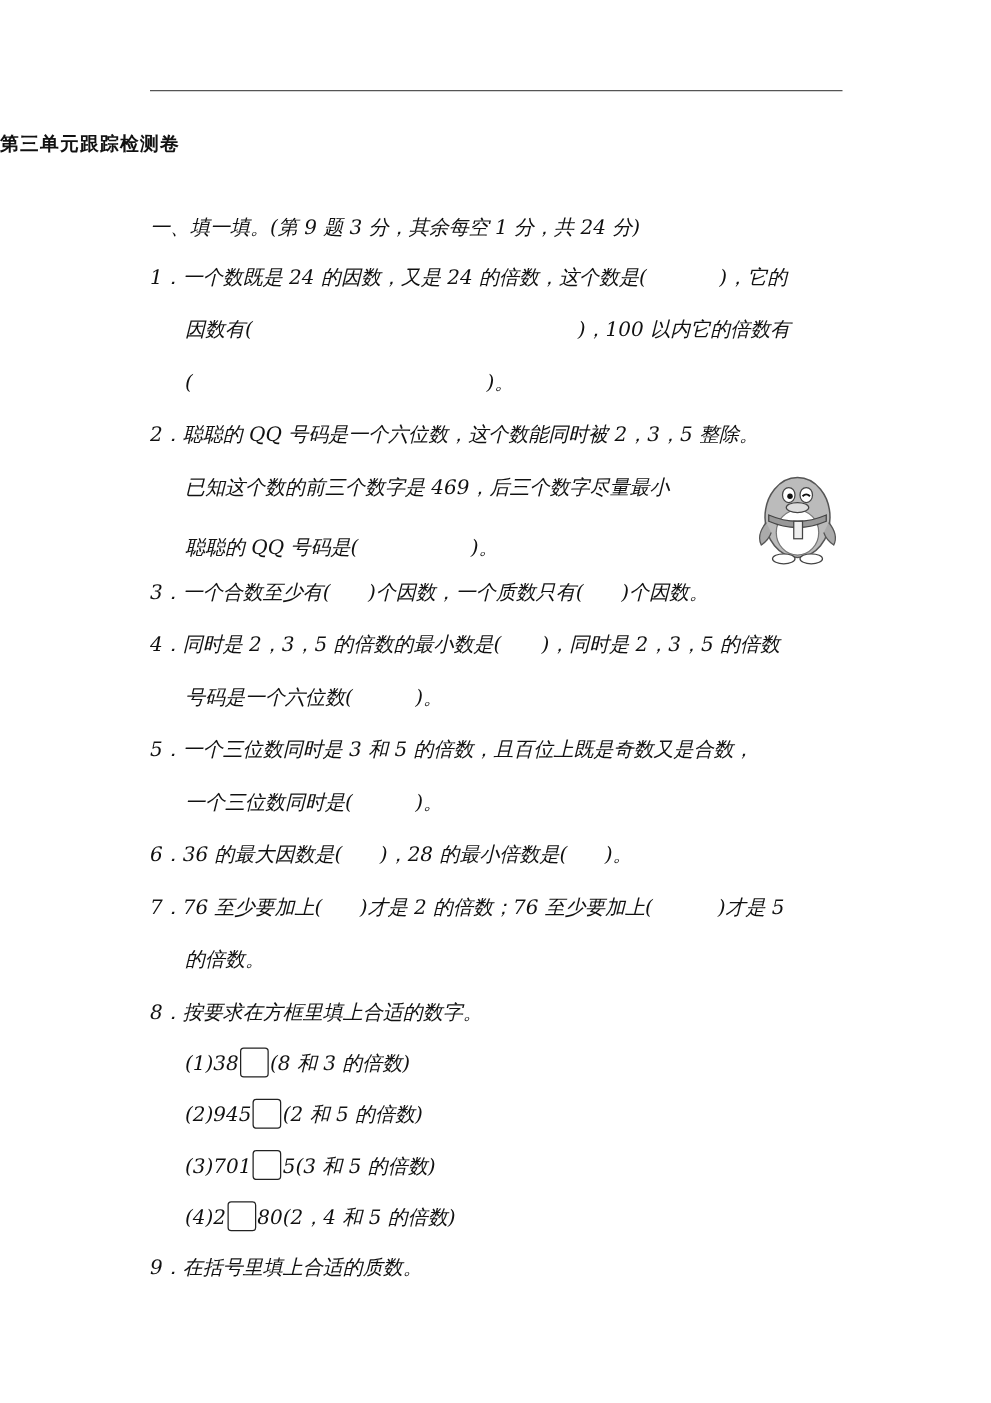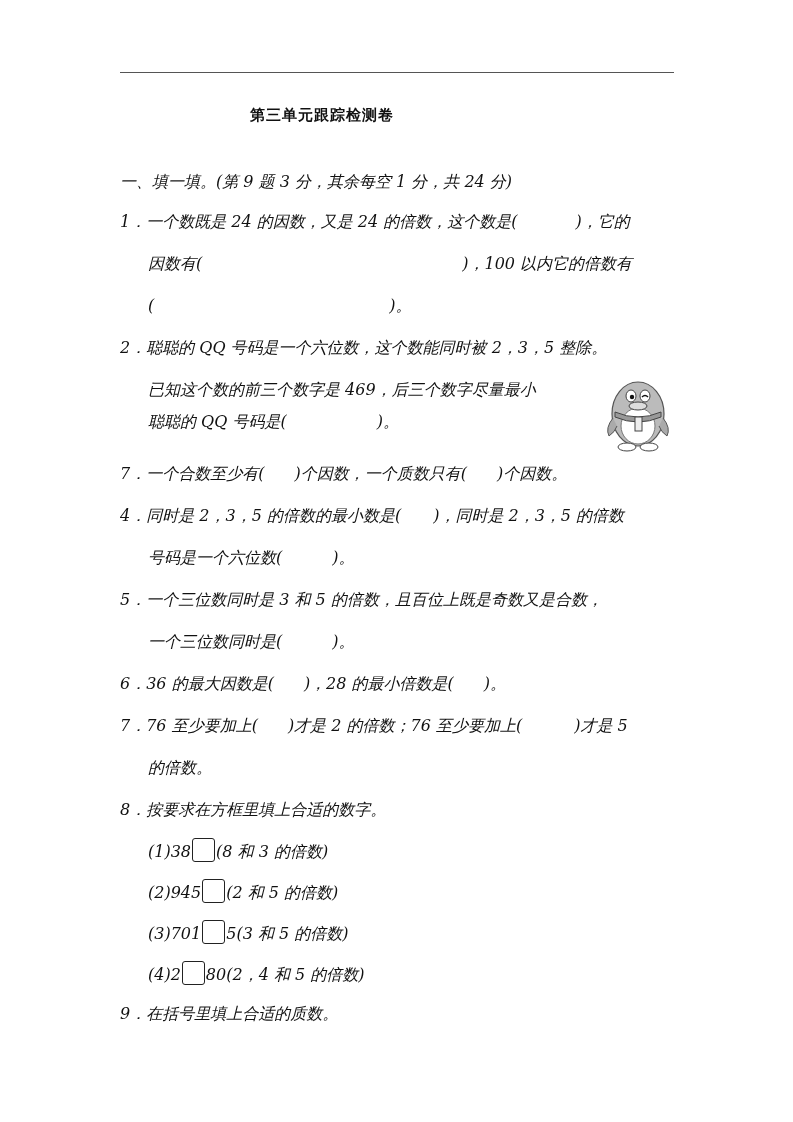--- a/index.html
+++ b/index.html
@@ -1,19 +1,19 @@
 <!DOCTYPE html>
 <html><head>
 <meta charset="utf-8">
 <style>
   html, body { margin: 0; padding: 0; background: #ffffff; }
   body { width: 793px; height: 1122px; position: relative; overflow: hidden;
          font-family: "DejaVu Serif", "Liberation Serif", serif; color: #111; }
   .rule { position: absolute; left: 120px; top: 72px; width: 554px; height: 1px; background: #555; }
-  .title { position: absolute; left: 0; width: 644px; top: 106px; text-align: center;
+  .title { position: absolute; left: 0; width: 644px; top: 106px; 
            font-family: "DejaVu Sans", sans-serif; font-weight: bold; font-size: 15px; letter-spacing: 1px; }
   .line { position: absolute; left: 120px; font-size: 16px; white-space: nowrap; line-height: 20px; font-style: italic; }
   .indent { left: 148px; }
   .gap { display: inline-block; }
   .box { display: inline-block; width: 23px; height: 24px; border: 1px solid #222; border-radius: 3px;
          vertical-align: middle; margin: 0 1px; box-sizing: border-box; position: relative; top: -2px; }
   .penguin { position: absolute; left: 595px; top: 368px; width: 86px; height: 86px; }
 </style>
 </head>
 <body>
@@ -28,41 +28,41 @@
 </div>
 <div class="line indent" style="top:254px">
   <span>因数有(</span><span class="gap" style="width:260px"></span><span>)，100 以内它的倍数有</span>
 </div>
 <div class="line indent" style="top:296px">
   <span>(</span><span class="gap" style="width:235px"></span><span>)。</span>
 </div>
 
 <div class="line" style="top:338px">2．聪聪的 QQ 号码是一个六位数，这个数能同时被 2，3，5 整除。</div>
 <div class="line indent" style="top:380px">已知这个数的前三个数字是 469，后三个数字尽量最小</div>
-<div class="line indent" style="top:412px">
+<div class="line indent" style="top:428px">
   <span>聪聪的 QQ 号码是(</span><span class="gap" style="width:90px"></span><span>)。</span>
 </div>
 <svg class="penguin" viewBox="0 0 86 86">
   <ellipse cx="43" cy="46" rx="26" ry="32" fill="#bbb" stroke="#555" stroke-width="1.2"></ellipse>
   <ellipse cx="43" cy="58" rx="17" ry="18" fill="#fff" stroke="#777" stroke-width="1"></ellipse>
   <ellipse cx="36" cy="28" rx="5" ry="6" fill="#fff" stroke="#444"></ellipse>
   <ellipse cx="50" cy="28" rx="5" ry="6" fill="#fff" stroke="#444"></ellipse>
   <circle cx="37" cy="29" r="2.2" fill="#111"></circle>
   <path d="M47 29 q3 -3 6 0" stroke="#111" fill="none" stroke-width="1.5"></path>
   <ellipse cx="43" cy="38" rx="9" ry="4" fill="#ddd" stroke="#444"></ellipse>
   <path d="M20 44 q23 10 46 0 l0 5 q-23 10 -46 0 z" fill="#999" stroke="#444" stroke-width="1"></path>
   <rect x="40" y="49" width="7" height="14" fill="#eee" stroke="#444"></rect>
   <path d="M18 50 q-8 10 -4 18 q6 -4 8 -10" fill="#aaa" stroke="#555"></path>
   <path d="M68 50 q8 10 4 18 q-6 -4 -8 -10" fill="#aaa" stroke="#555"></path>
   <ellipse cx="32" cy="79" rx="9" ry="4" fill="#fff" stroke="#444"></ellipse>
   <ellipse cx="54" cy="79" rx="9" ry="4" fill="#fff" stroke="#444"></ellipse>
 </svg>
 
 <div class="line" style="top:464px">
-  <span>7．一个合数至少有(</span><span class="gap" style="width:30px"></span><span>)个因数，一个质数只有(</span><span class="gap" style="width:30px"></span><span>)个因数。</span>
+  <span>3．一个合数至少有(</span><span class="gap" style="width:30px"></span><span>)个因数，一个质数只有(</span><span class="gap" style="width:30px"></span><span>)个因数。</span>
 </div>
 
 <div class="line" style="top:506px">
   <span>4．同时是 2，3，5 的倍数的最小数是(</span><span class="gap" style="width:32px"></span><span>)，同时是 2，3，5 的倍数</span>
 </div>
 <div class="line indent" style="top:548px">
   <span>号码是一个六位数(</span><span class="gap" style="width:50px"></span><span>)。</span>
 </div>
 
 <div class="line" style="top:590px">5．一个三位数同时是 3 和 5 的倍数，且百位上既是奇数又是合数，</div>

